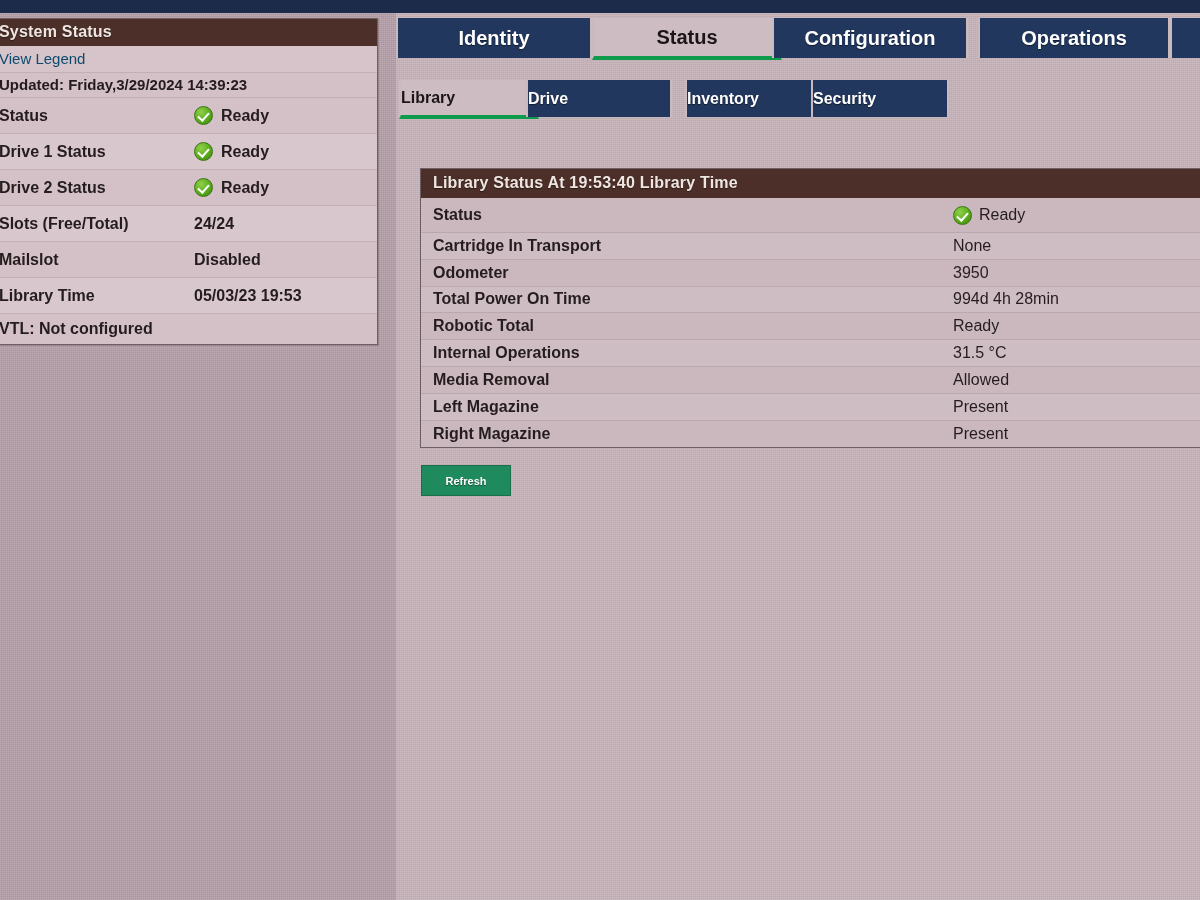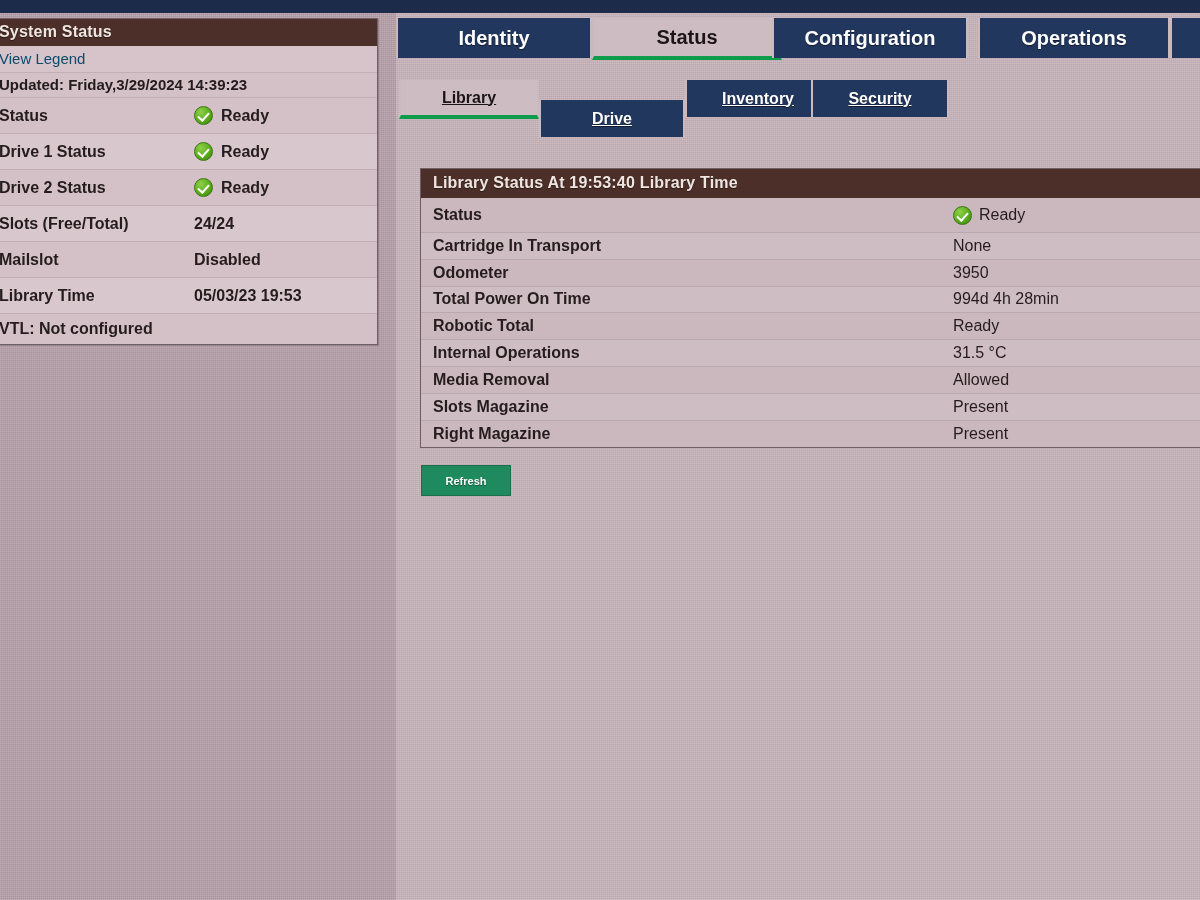--- a/index.html
+++ b/index.html
@@ -184,26 +184,25 @@
   .sub-tab {
     position: absolute;
     top: 0;
     height: 37px;
     background: #22375e;
     color: #ffffff;
     font-size: 16px;
     font-weight: bold;
     display: flex;
     align-items: center;
-    justify-content: center;
+    justify-content: flex-start;
     cursor: pointer;
     text-shadow: 0 1px 1px rgba(0,0,0,0.5);
     border-left: 2px solid #cbb9c0;
     border-right: 2px solid #cbb9c0;
-    text-decoration: underline;
   }
   .sub-tab.active {
     background: #cdbcc2;
     color: #1c1416;
     text-shadow: none;
     border-bottom: 4px solid #0f9b4c;
     height: 39px;
   }
 
   
@@ -347,21 +346,21 @@
   <div class="main-tab" style="left:582px;width:192px;">
     <span>Operations</span>
   </div>
   <div class="main-tab" style="left:774px;width:40px;"></div>
 </div>
 
 <div id="sub-tabs">
   <div class="sub-tab active" style="left:3px;width:140px;">
     <span>Library</span>
   </div>
-  <div class="sub-tab" style="left:143px;width:146px;margin-top:20px;">
+  <div class="sub-tab" style="left:130px;width:146px;">
     <span>Drive</span>
   </div>
   <div class="sub-tab" style="left:289px;width:146px;">
     <span>Inventory</span>
   </div>
   <div class="sub-tab" style="left:415px;width:138px;">
     <span>Security</span>
   </div>
 </div>
 
@@ -400,21 +399,21 @@
     <div class="lib-label">Internal Operations</div>
     <div class="lib-value">31.5 °C</div>
   </div>
 
   <div class="lib-row">
     <div class="lib-label">Media Removal</div>
     <div class="lib-value">Allowed</div>
   </div>
 
   <div class="lib-row alt">
-    <div class="lib-label">Slots Magazine</div>
+    <div class="lib-label">Left Magazine</div>
     <div class="lib-value">Present</div>
   </div>
 
   <div class="lib-row">
     <div class="lib-label">Right Magazine</div>
     <div class="lib-value">Present</div>
   </div>
 </div>
 
 <div id="refresh-button">Refresh</div>

